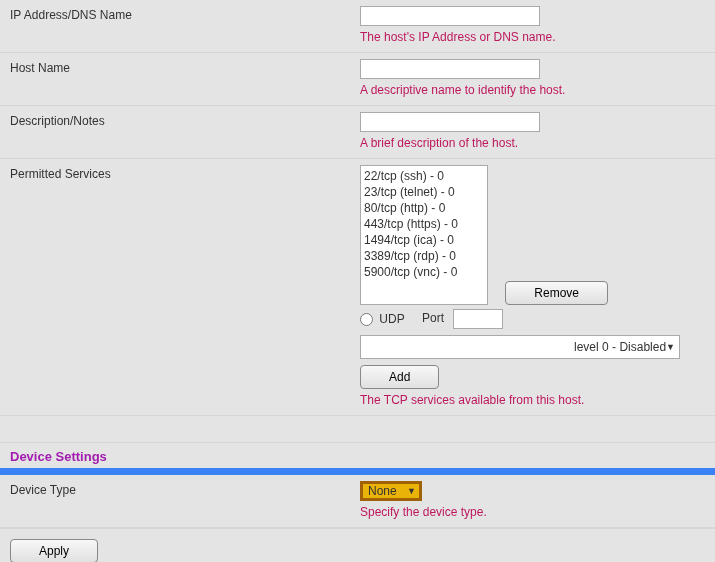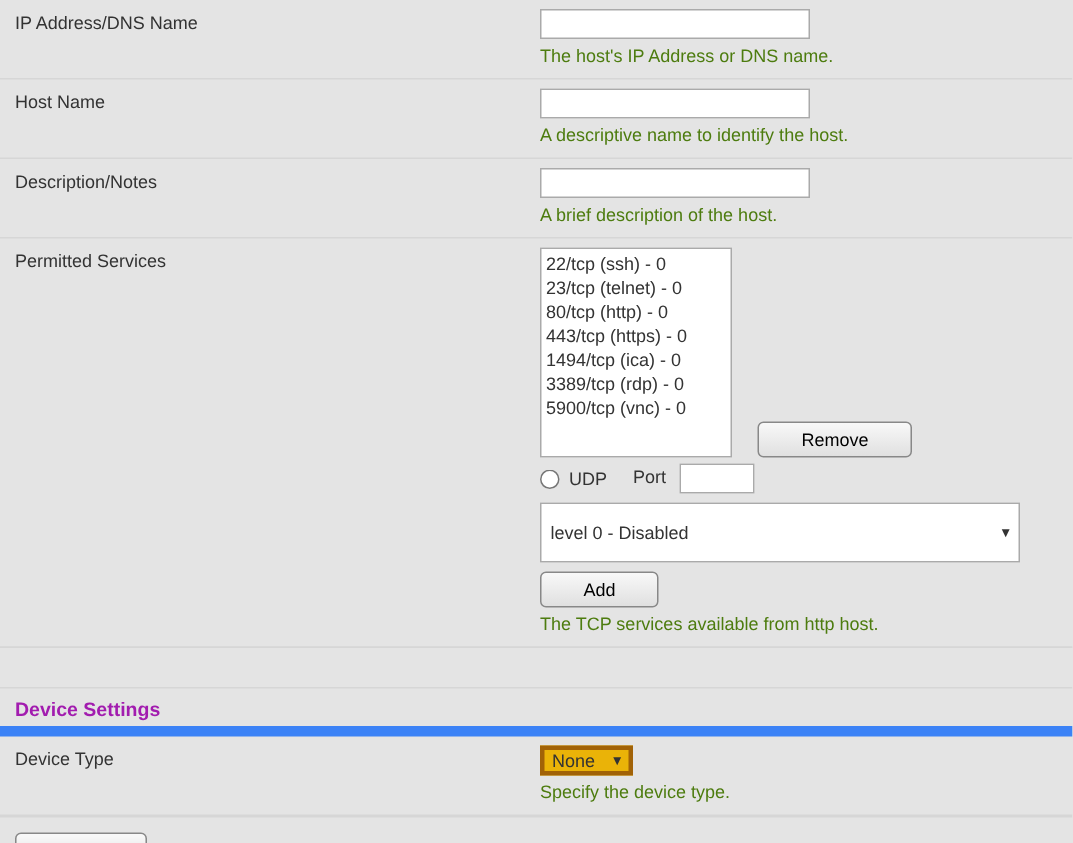--- a/index.html
+++ b/index.html
@@ -27,21 +27,21 @@
   .text-input {
     width: 180px;
     height: 20px;
     border: 1px solid #aaa;
     background: #fff;
     padding: 1px 3px;
     font-size: 12px;
   }
   .helper {
     margin-top: 4px;
-    color: #4d7c0f;
+    color: #be185d;
   }
   .listbox {
     width: 128px;
     height: 140px;
     overflow-y: scroll;
     background: #fff;
     border: 1px solid #aaa;
     padding: 2px 2px;
     font-size: 12px;
     line-height: 16px;
@@ -70,27 +70,27 @@
     width: 50px;
     height: 20px;
     border: 1px solid #aaa;
     background: #fff;
     font-size: 12px;
     padding: 1px 3px;
     vertical-align: middle;
   }
   .level-select {
     width: 320px;
-    height: 40px;
+    height: 24px;
     border: 1px solid #aaa;
     background: #fff;
     margin-top: 6px;
     display: flex;
     align-items: center;
-    justify-content: space-between;
+    justify-content: flex-end;
     padding: 0 4px 0 6px;
     cursor: default;
   }
   .level-select .arrow {
     font-size: 9px;
     color: #333;
   }
   .add-btn-wrap { margin-top: 6px; }
   .spacer-row {
     height: 28px;
@@ -176,21 +176,21 @@
       <span style="margin-left:2px; margin-right:6px;">Port</span>
       <input class="port-input" value="" style="">
     </div>
     <div class="level-select">
       <span>level 0 - Disabled</span>
       <span class="arrow">▼</span>
     </div>
     <div class="add-btn-wrap">
       <button class="btn">Add</button>
     </div>
-    <div class="helper">The TCP services available from http host.</div>
+    <div class="helper">The TCP services available from this host.</div>
   </div>
 </div>
 
 <div class="spacer-row"></div>
 
 <div class="section-header">Device Settings</div>
 
 <div class="form-row">
   <div class="form-label">Device Type</div>
   <div class="form-content">

